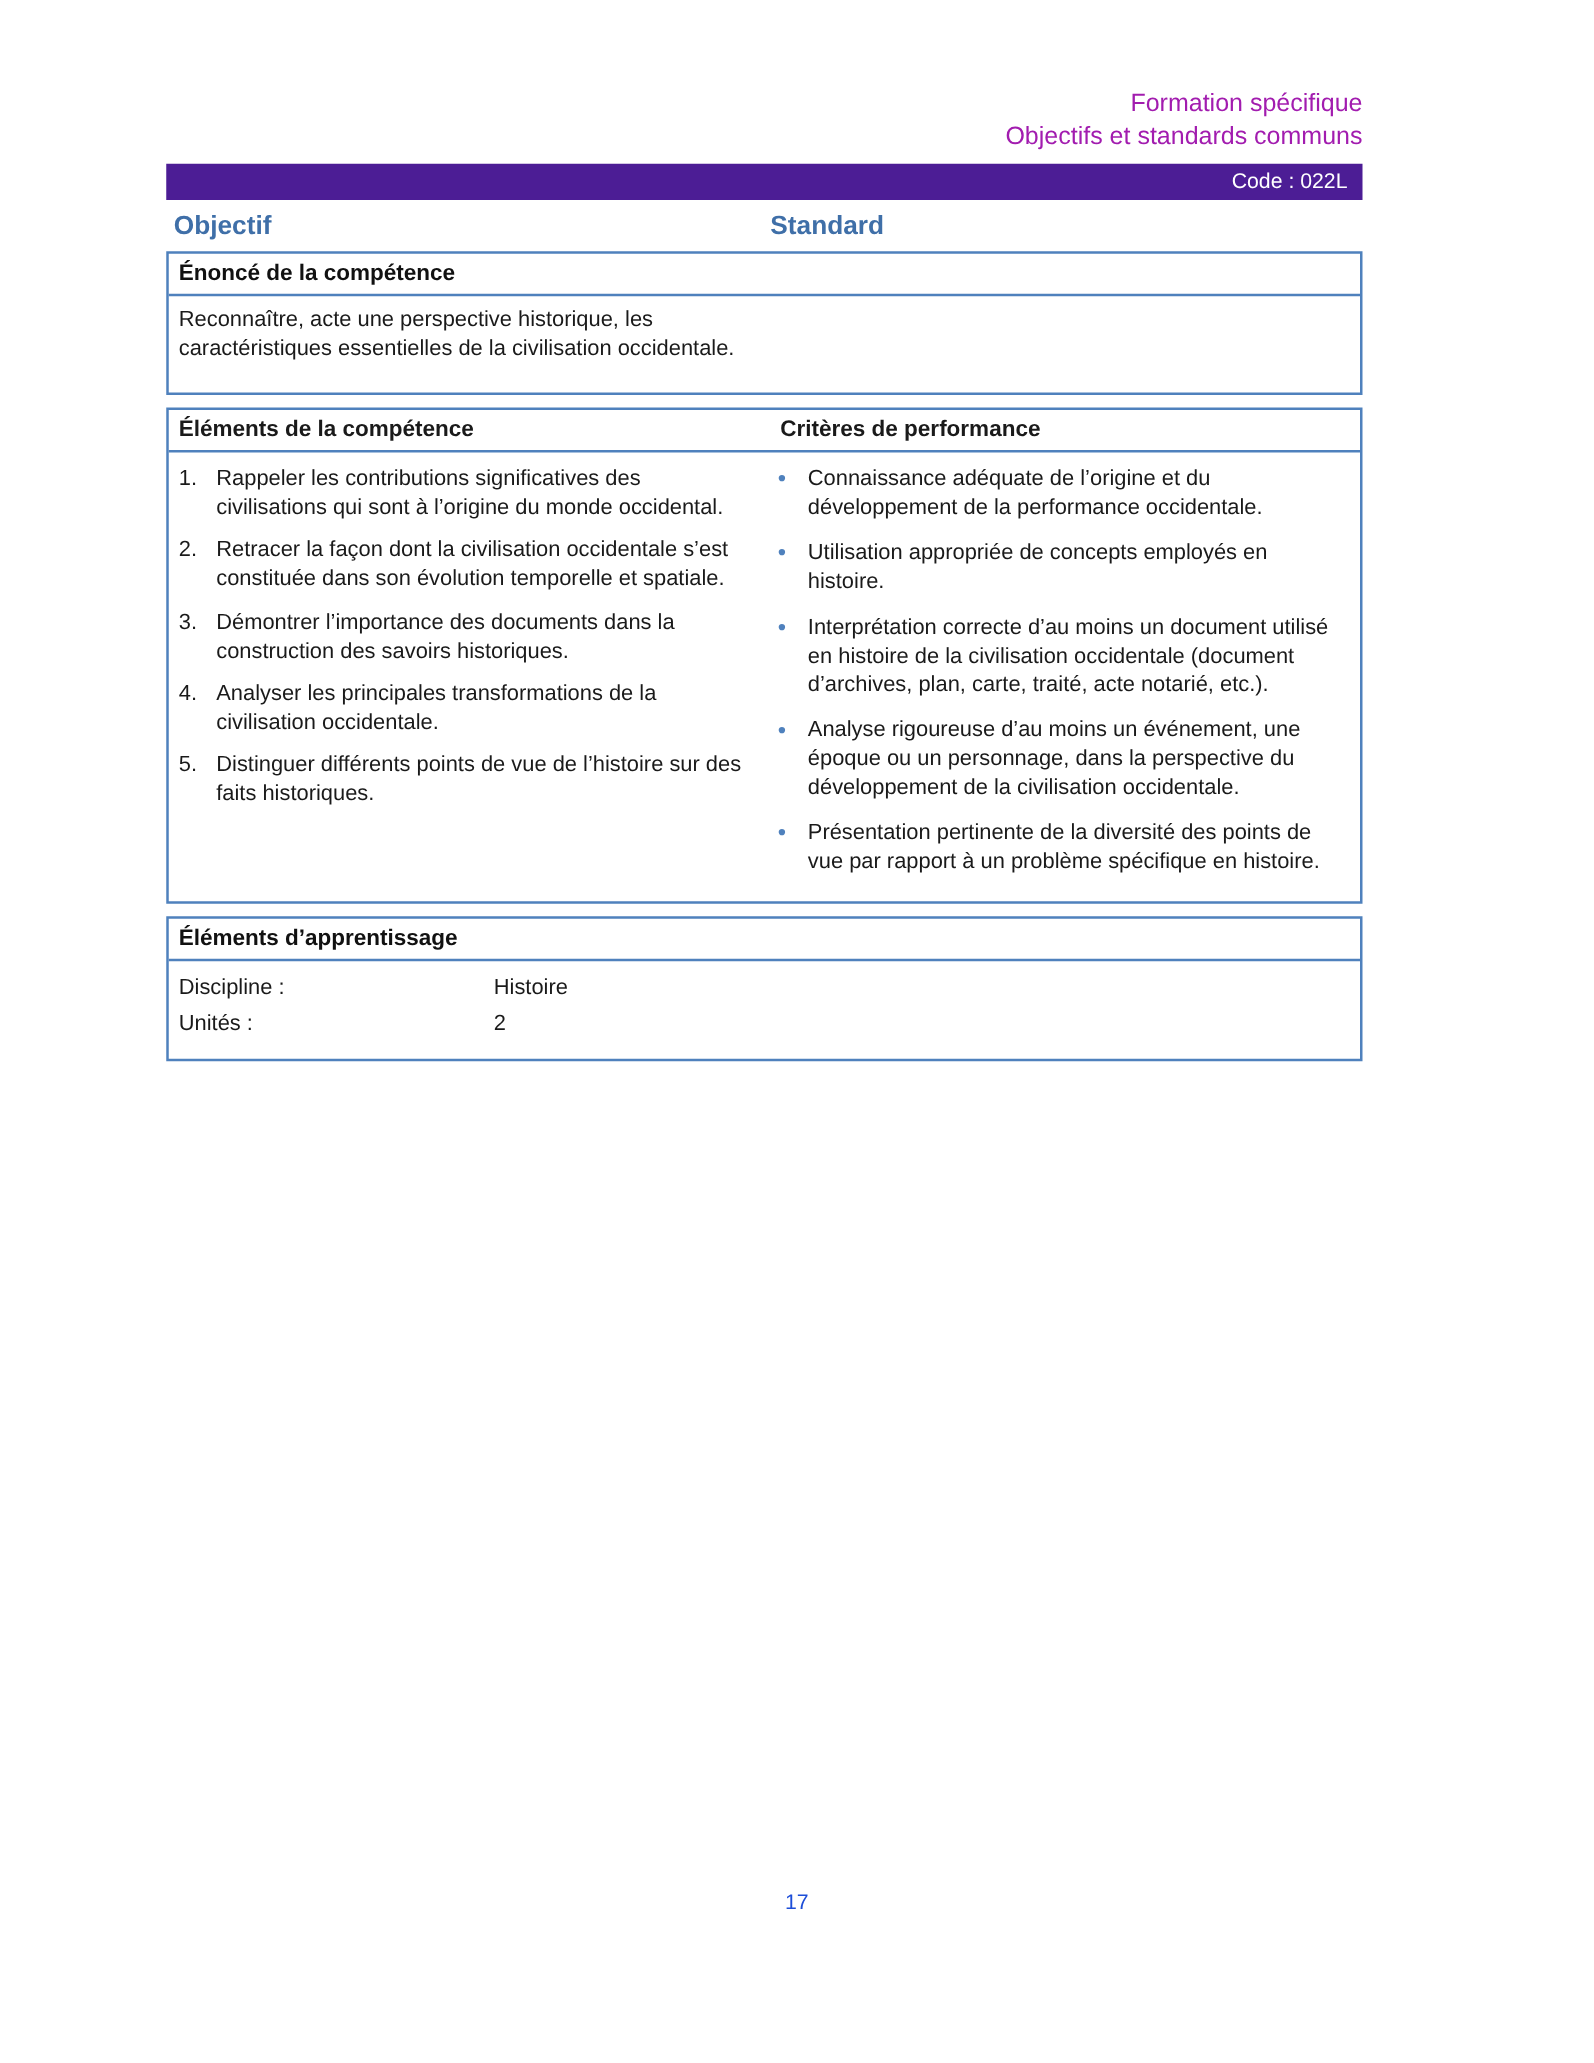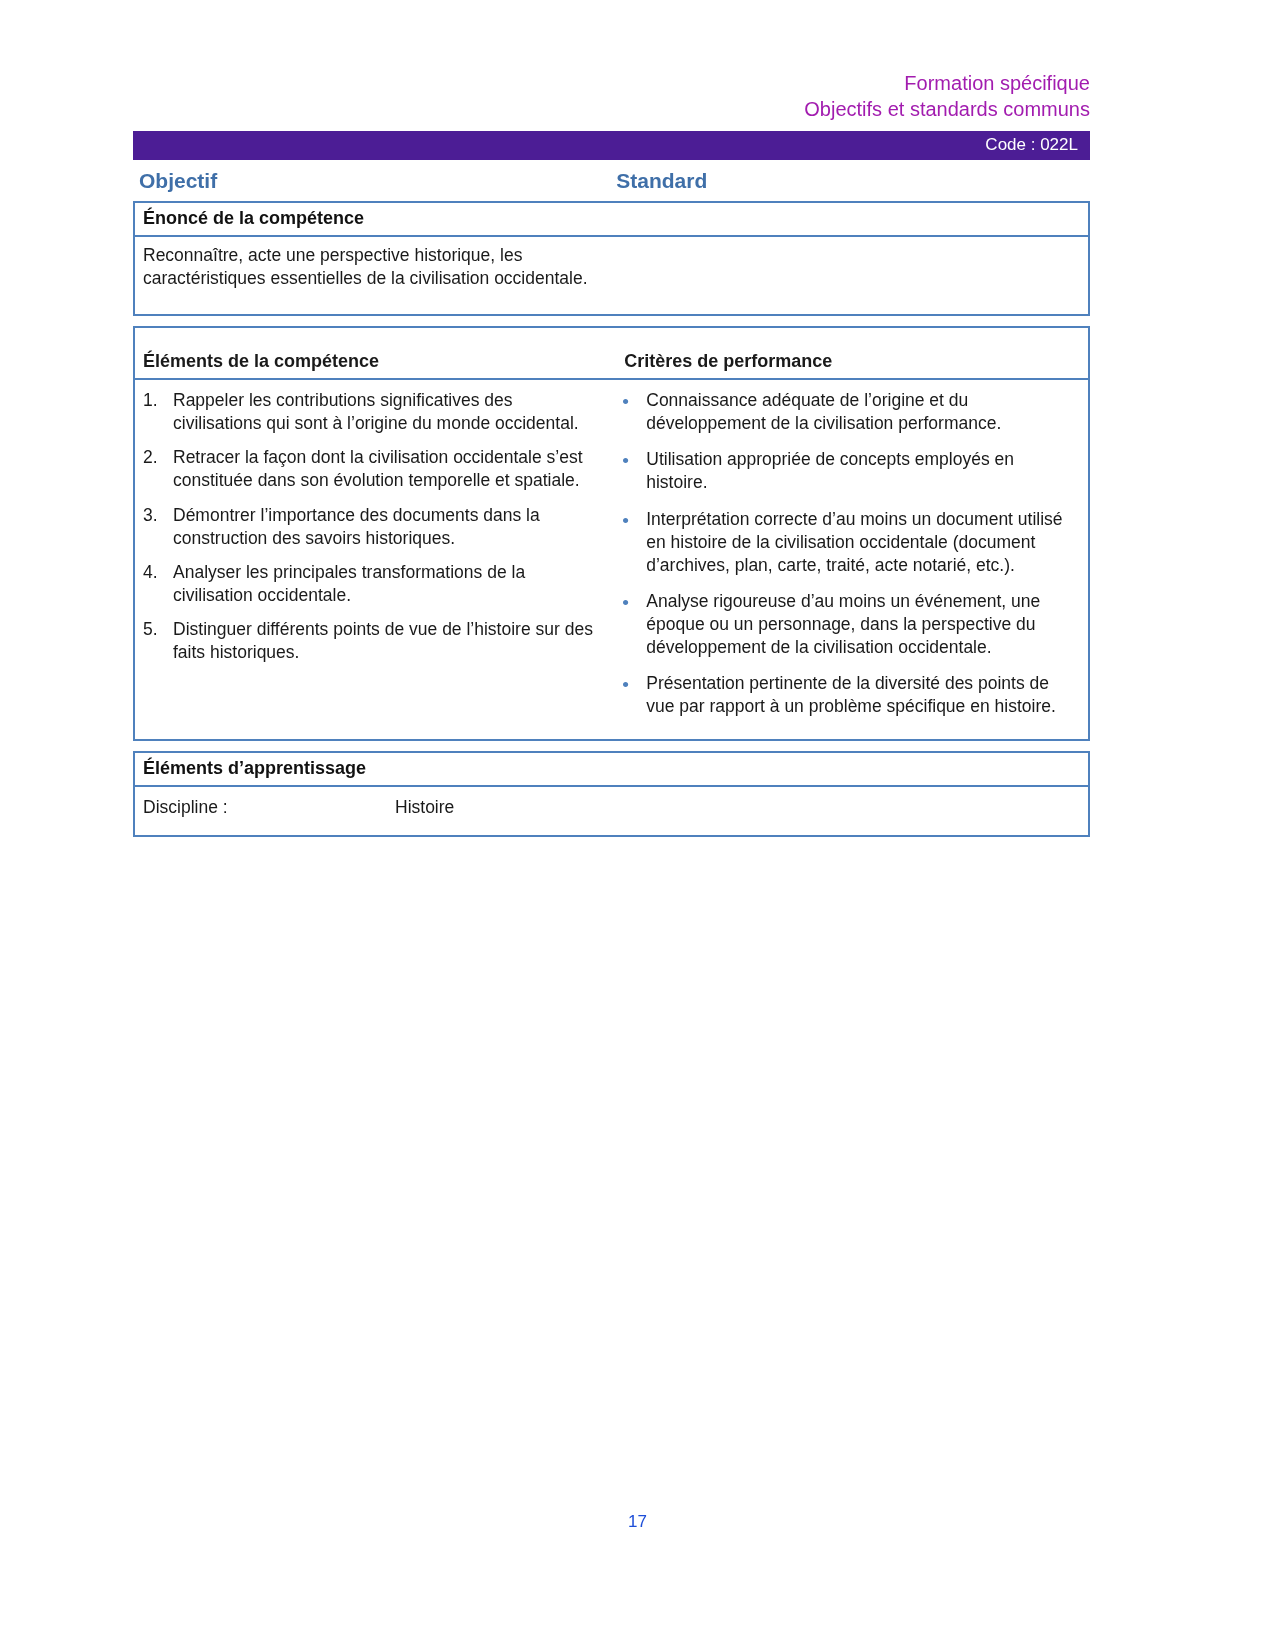--- a/index.html
+++ b/index.html
@@ -55,21 +55,21 @@
     font-size: 18px;
     padding: 5px 8px 6px 8px;
     border-bottom: 2px solid #4f81bd;
     color: #111111;
   }
   .box-header-row {
     display: flex;
     border-bottom: 2px solid #4f81bd;
     font-weight: bold;
     font-size: 18px;
-    padding: 23px 0 6px 0;
+    padding: 5px 0 6px 0;
   }
   .box-header-row .hdr-cell { padding: 0 8px; }
   .box-body {
     padding: 7px 8px 10px 8px;
     font-size: 17.5px;
     line-height: 1.32;
   }
   .enonce-text { width: 458px; padding-bottom: 14px; }
 
   .two-col-body {
@@ -156,21 +156,21 @@
         </div>
         <div class="num-item">
           <span class="num">5.</span>
           <span class="txt">Distinguer différents points de vue de l’histoire sur des faits historiques.</span>
         </div>
       </div>
 
       <div class="col-right-content">
         <div class="bullet-item">
           <span class="bullet"></span>
-          <span class="txt">Connaissance adéquate de l’origine et du développement de la civilisation performance.</span>
+          <span class="txt">Connaissance adéquate de l’origine et du développement de la performance occidentale.</span>
         </div>
         <div class="bullet-item">
           <span class="bullet"></span>
           <span class="txt">Utilisation appropriée de concepts employés en histoire.</span>
         </div>
         <div class="bullet-item">
           <span class="bullet"></span>
           <span class="txt">Interprétation correcte d’au moins un document utilisé en histoire de la civilisation occidentale (document d’archives, plan, carte, traité, acte notarié, etc.).</span>
         </div>
         <div class="bullet-item">
@@ -186,18 +186,22 @@
     </div>
   </div>
 
   <div class="box">
     <div class="box-header">Éléments d’apprentissage</div>
     <div class="box-body">
       <div class="act-row">
         <span class="act-label">Discipline :</span>
         <span class="act-value">Histoire</span>
       </div>
+      <div class="act-row">
+        <span class="act-label">Unités :</span>
+        <span class="act-value">2</span>
+      </div>
     </div>
   </div>
 
 </div>
 
 <div class="page-num">17</div>
 
 </body></html>

